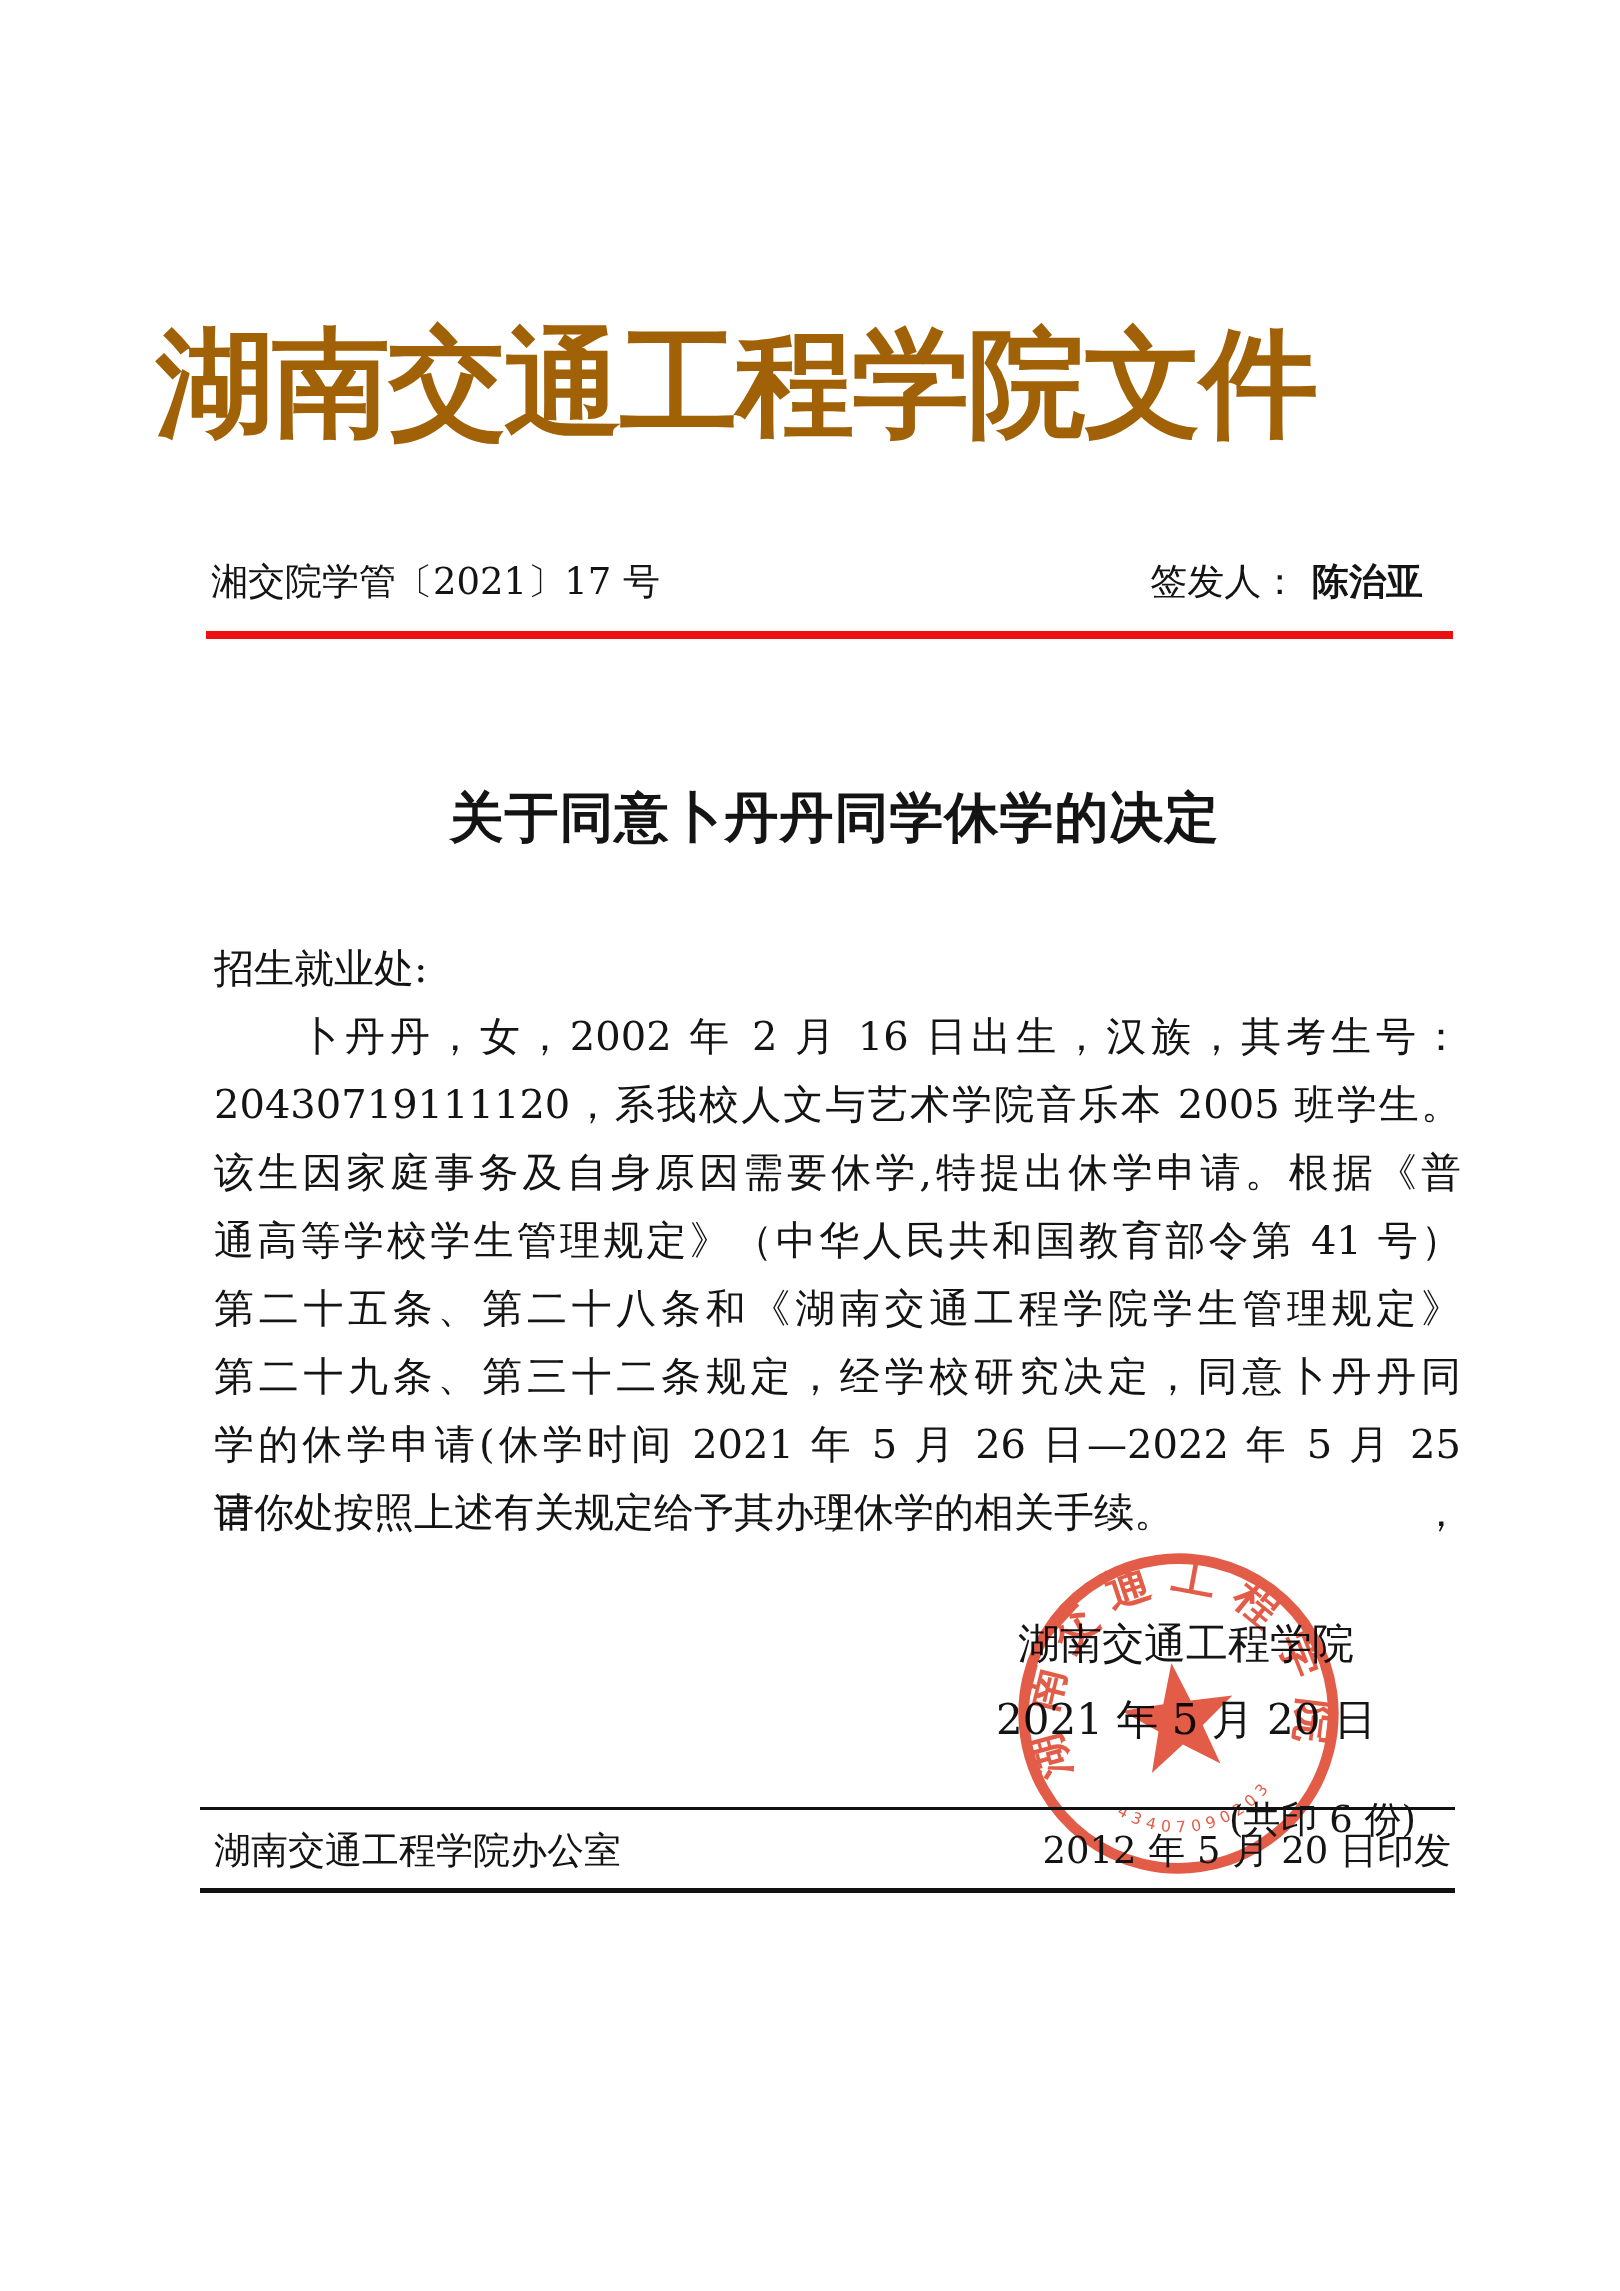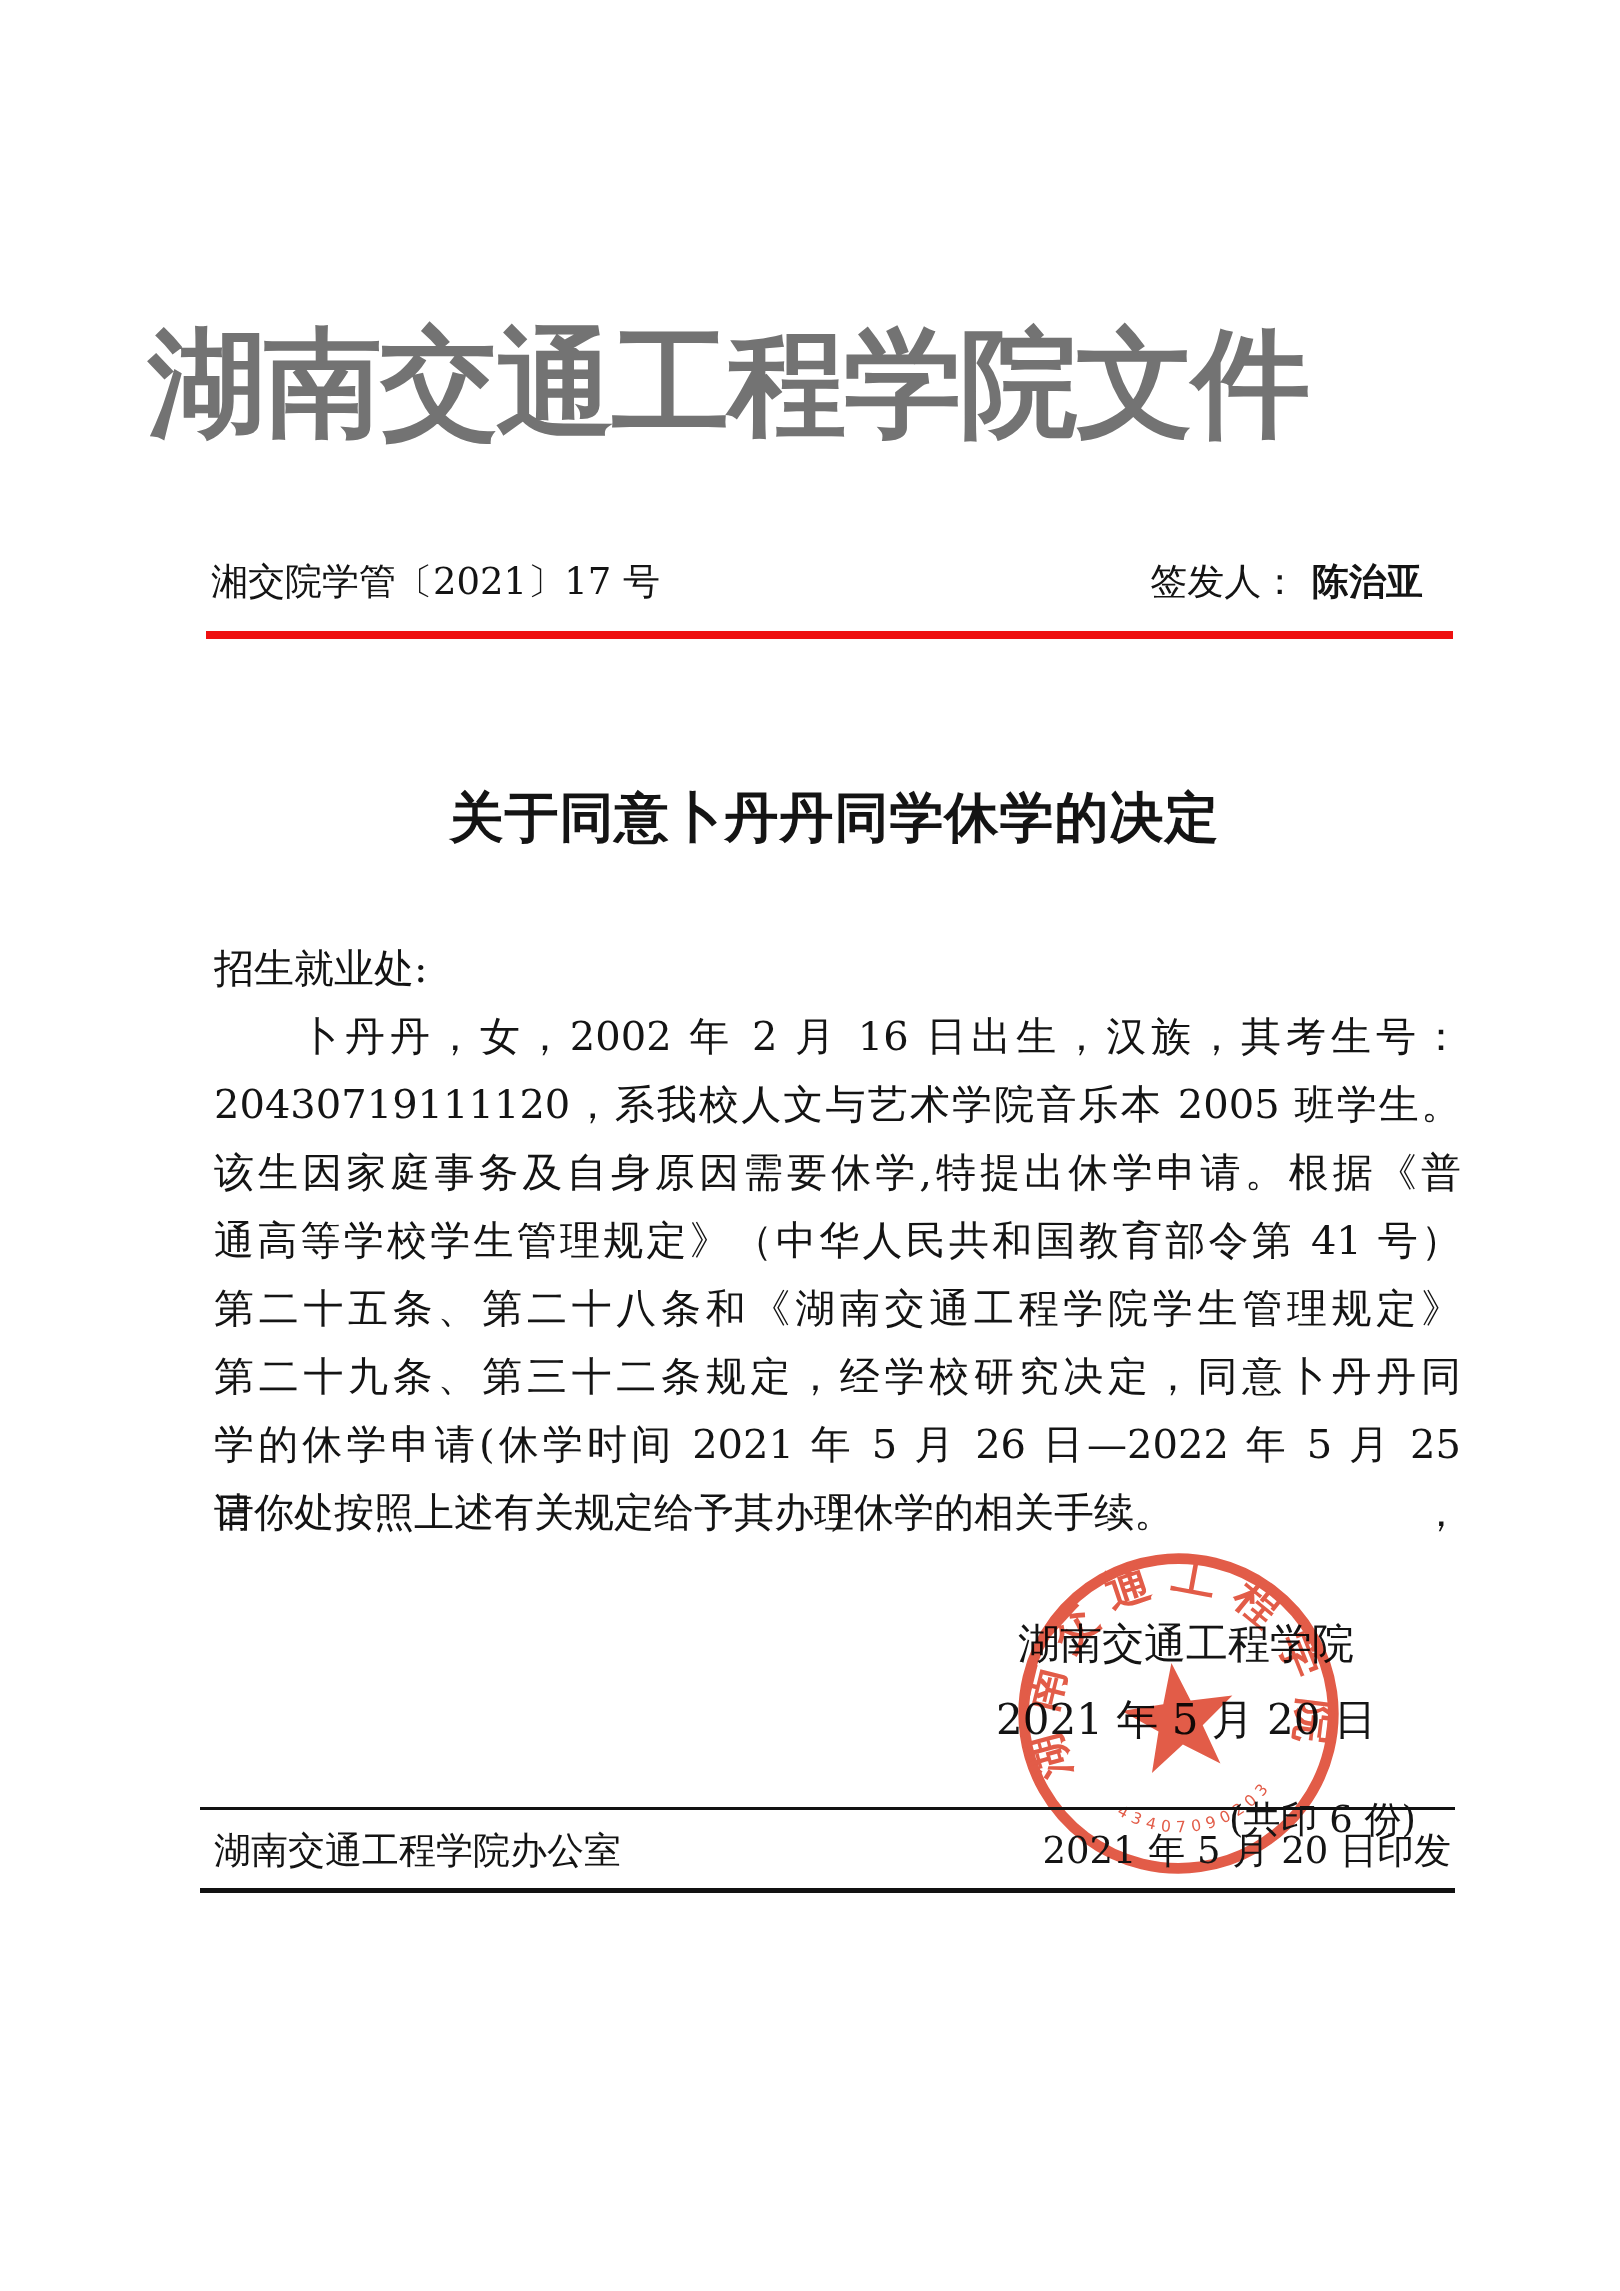--- a/index.html
+++ b/index.html
@@ -6,25 +6,25 @@
   .page{
     position:relative;
     width:1620px;height:2292px;
     background:#ffffff;
     margin:0 auto;
     overflow:hidden;
     font-family:"DejaVu Serif","Liberation Serif",serif;
     color:#141414;
   }
   .red-title{
-    position:absolute;top:320px;left:0;width:1456px;
+    position:absolute;top:320px;left:8px;width:1456px;
     text-align:center;
     font-size:118px;line-height:1.06;
     font-weight:900;
-    color:#737373;
+    color:#a16207;
     letter-spacing:-2px;
     white-space:nowrap;
   }
   .doc-row{
     position:absolute;top:559px;left:211px;width:1247px;
     display:flex;justify-content:space-between;align-items:baseline;
     font-size:37px;line-height:1.2;
   }
   .issuer{padding-right:35px;}
   .issuer .name{font-weight:bold;margin-left:13.7px;}
@@ -128,21 +128,21 @@
     <polygon fill="#de452e" points="172,120 186.1,160.6 229,161.5 194.8,187.4 207.3,228.5 172,204 136.7,228.5 149.2,187.4 115,161.5 157.9,160.6"></polygon>
     <text font-size="16" fill="#de452e" letter-spacing="6" font-family="DejaVu Sans, Liberation Sans, sans-serif">
       <textPath href="#sealArcBottom" startOffset="4">43407090203</textPath>
     </text>
   </svg>
 
   <div class="foot-rule-1"></div>
 
   <div class="foot-row">
     <span>湖南交通工程学院办公室</span>
-    <span>2021 年 5 月 20 日印发</span>
+    <span>2012 年 5 月 20 日印发</span>
   </div>
 
   <div class="foot-rule-2"></div>
 
   <div class="copies">(共印 6 份)</div>
 
 </div>
 
 
 </body></html>

